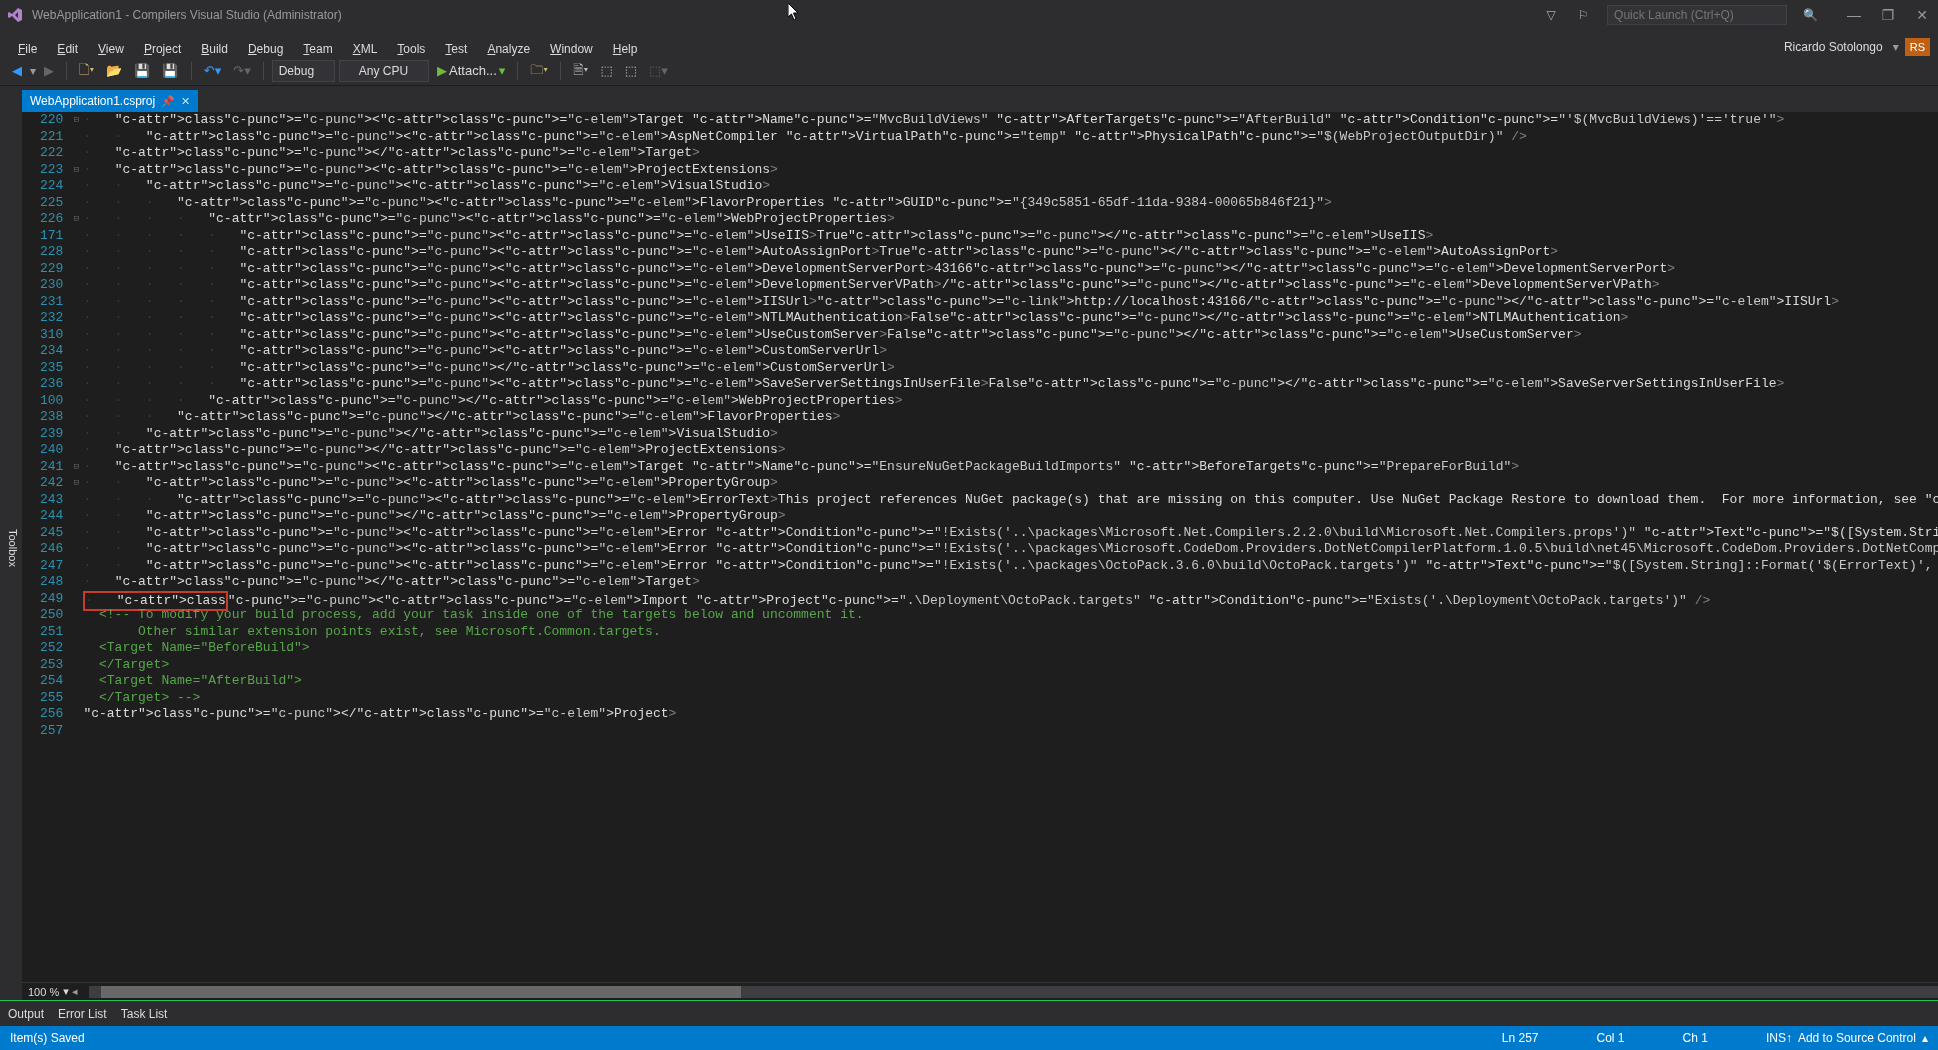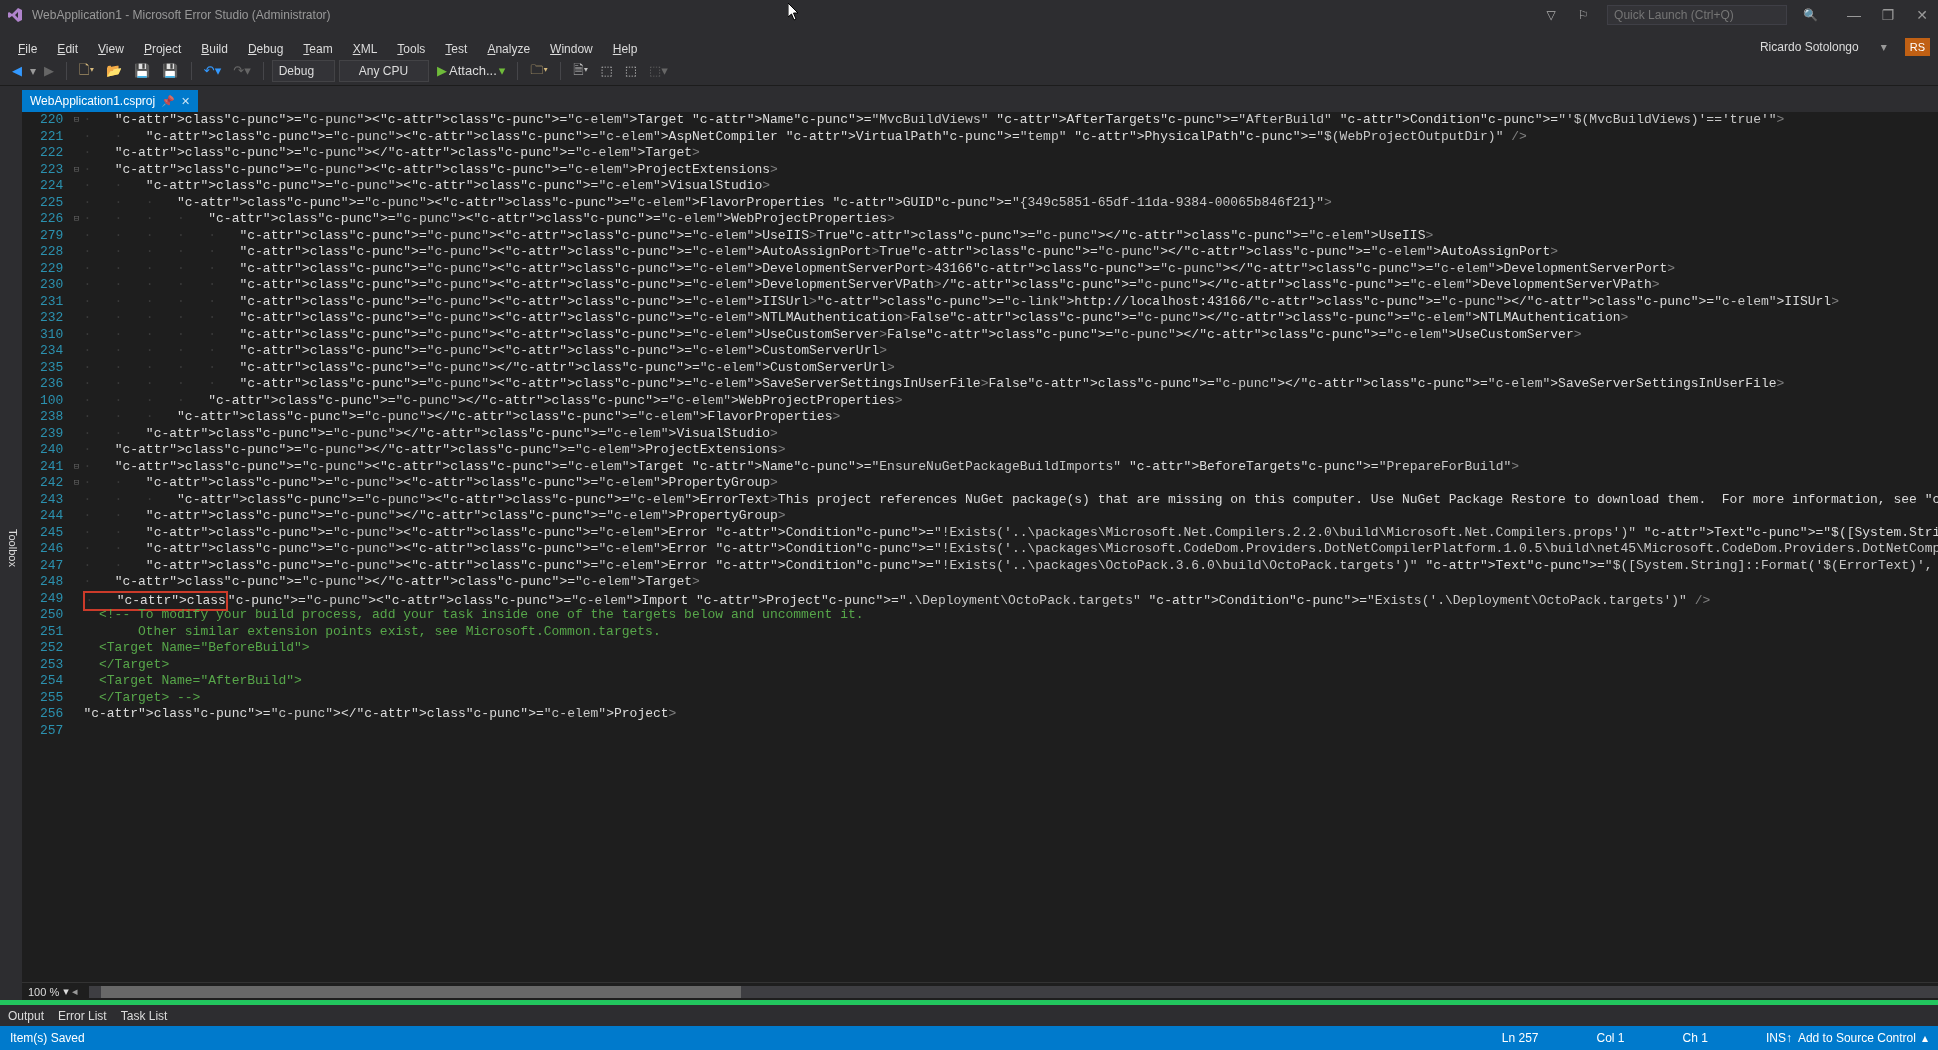--- a/index.html
+++ b/index.html
@@ -38,21 +38,21 @@
 .window-controls { display: flex; gap: 14px; margin-left: 10px; }
 .win-btn { color: #999; cursor: pointer; font-size: 14px; width: 20px; text-align: center; }
 .menubar {
   height: 26px;
   background: #2d2d30;
   display: flex;
   align-items: flex-end;
   padding: 0 8px;
 }
 .menu-item { padding: 4px 10px; color: #dcdcdc; cursor: pointer; }
-.menu-right { margin-left: auto; display: flex; align-items: center; gap: 18px; }
+.menu-right { margin-left: auto; display: flex; align-items: center; gap: 6px; }
 .user-text { color: #dcdcdc; padding-right: 4px; }
 .user-badge { background: #c06014; color: #fff; padding: 3px 5px; font-size: 11px; }
 .toolbar {
   height: 30px;
   background: #2d2d30;
   border-bottom: 1px solid #1c1c1c;
   display: flex;
   align-items: center;
   padding: 0 8px;
   gap: 4px;
@@ -154,21 +154,21 @@
 .hscroll { flex:1; height:12px; background:#3e3e42; margin:0 8px; position:relative; }
 .hthumb { position:absolute; top:0; bottom:0; left:12px; width:640px; background:#686868; }
 .harrow { width:12px; color:#999; text-align:center; cursor:pointer; }
 .bottom-panel {
   height: 26px;
   background: #2d2d30;
   display: flex;
   align-items: center;
   padding: 0 8px;
   gap: 14px;
-  border-top: 5px solid #22c55e;
+  border-top: 1px solid #22c55e;
 }
 .panel-tab { color: #dcdcdc; cursor: pointer; font-size: 12px; }
 .statusbar {
   height: 24px;
   background: #007acc;
   color: #fff;
   display: flex;
   align-items: center;
   padding: 0 10px;
   font-size: 12px;
@@ -189,21 +189,21 @@
 <svg class="cursor-img" style="left:788px; top:3px;" viewBox="0 0 12 18">
   <path d="M0 0 L0 14 L3.5 11 L6 17 L8 16 L5.5 10 L10 10 Z" fill="#fff" stroke="#000" stroke-width="1"></path>
 </svg>
 
 <div class="titlebar">
   <div class="vs-logo">
     <svg width="16" height="16" viewBox="0 0 16 16">
         <path d="M11 1 L15 3 L15 13 L11 15 L5 9 L2 11 L1 10 L1 6 L2 5 L5 7 Z M11 5 L8 8 L11 11 Z" fill="#b084cc"></path>
       </svg>
   </div>
-  <div class="title-text">WebApplication1 - Microsoft Error Studio  (Administrator)</div>
+  <div class="title-text">WebApplication1 - Compilers Visual Studio  (Administrator)</div>
   <div class="title-icons">
     <span class="title-icon">▽</span>
     <span class="title-icon">⚐</span>
     <input class="quick-launch" placeholder="Quick Launch (Ctrl+Q)" style="">
     <span class="search-ic">🔍</span>
     <div class="window-controls">
       <span class="win-btn">—</span>
       <span class="win-btn">❐</span>
       <span class="win-btn">✕</span>
     </div>
@@ -266,21 +266,21 @@
 
     <div class="code-editor">
       <div class="gutter" id="gutter">
           <div class="code-line">220</div>
           <div class="code-line">221</div>
           <div class="code-line">222</div>
           <div class="code-line">223</div>
           <div class="code-line">224</div>
           <div class="code-line">225</div>
           <div class="code-line">226</div>
-          <div class="code-line">279</div>
+          <div class="code-line">171</div>
           <div class="code-line">228</div>
           <div class="code-line">229</div>
           <div class="code-line">230</div>
           <div class="code-line">231</div>
           <div class="code-line">232</div>
           <div class="code-line">310</div>
           <div class="code-line">234</div>
           <div class="code-line">235</div>
           <div class="code-line">236</div>
           <div class="code-line">100</div>

